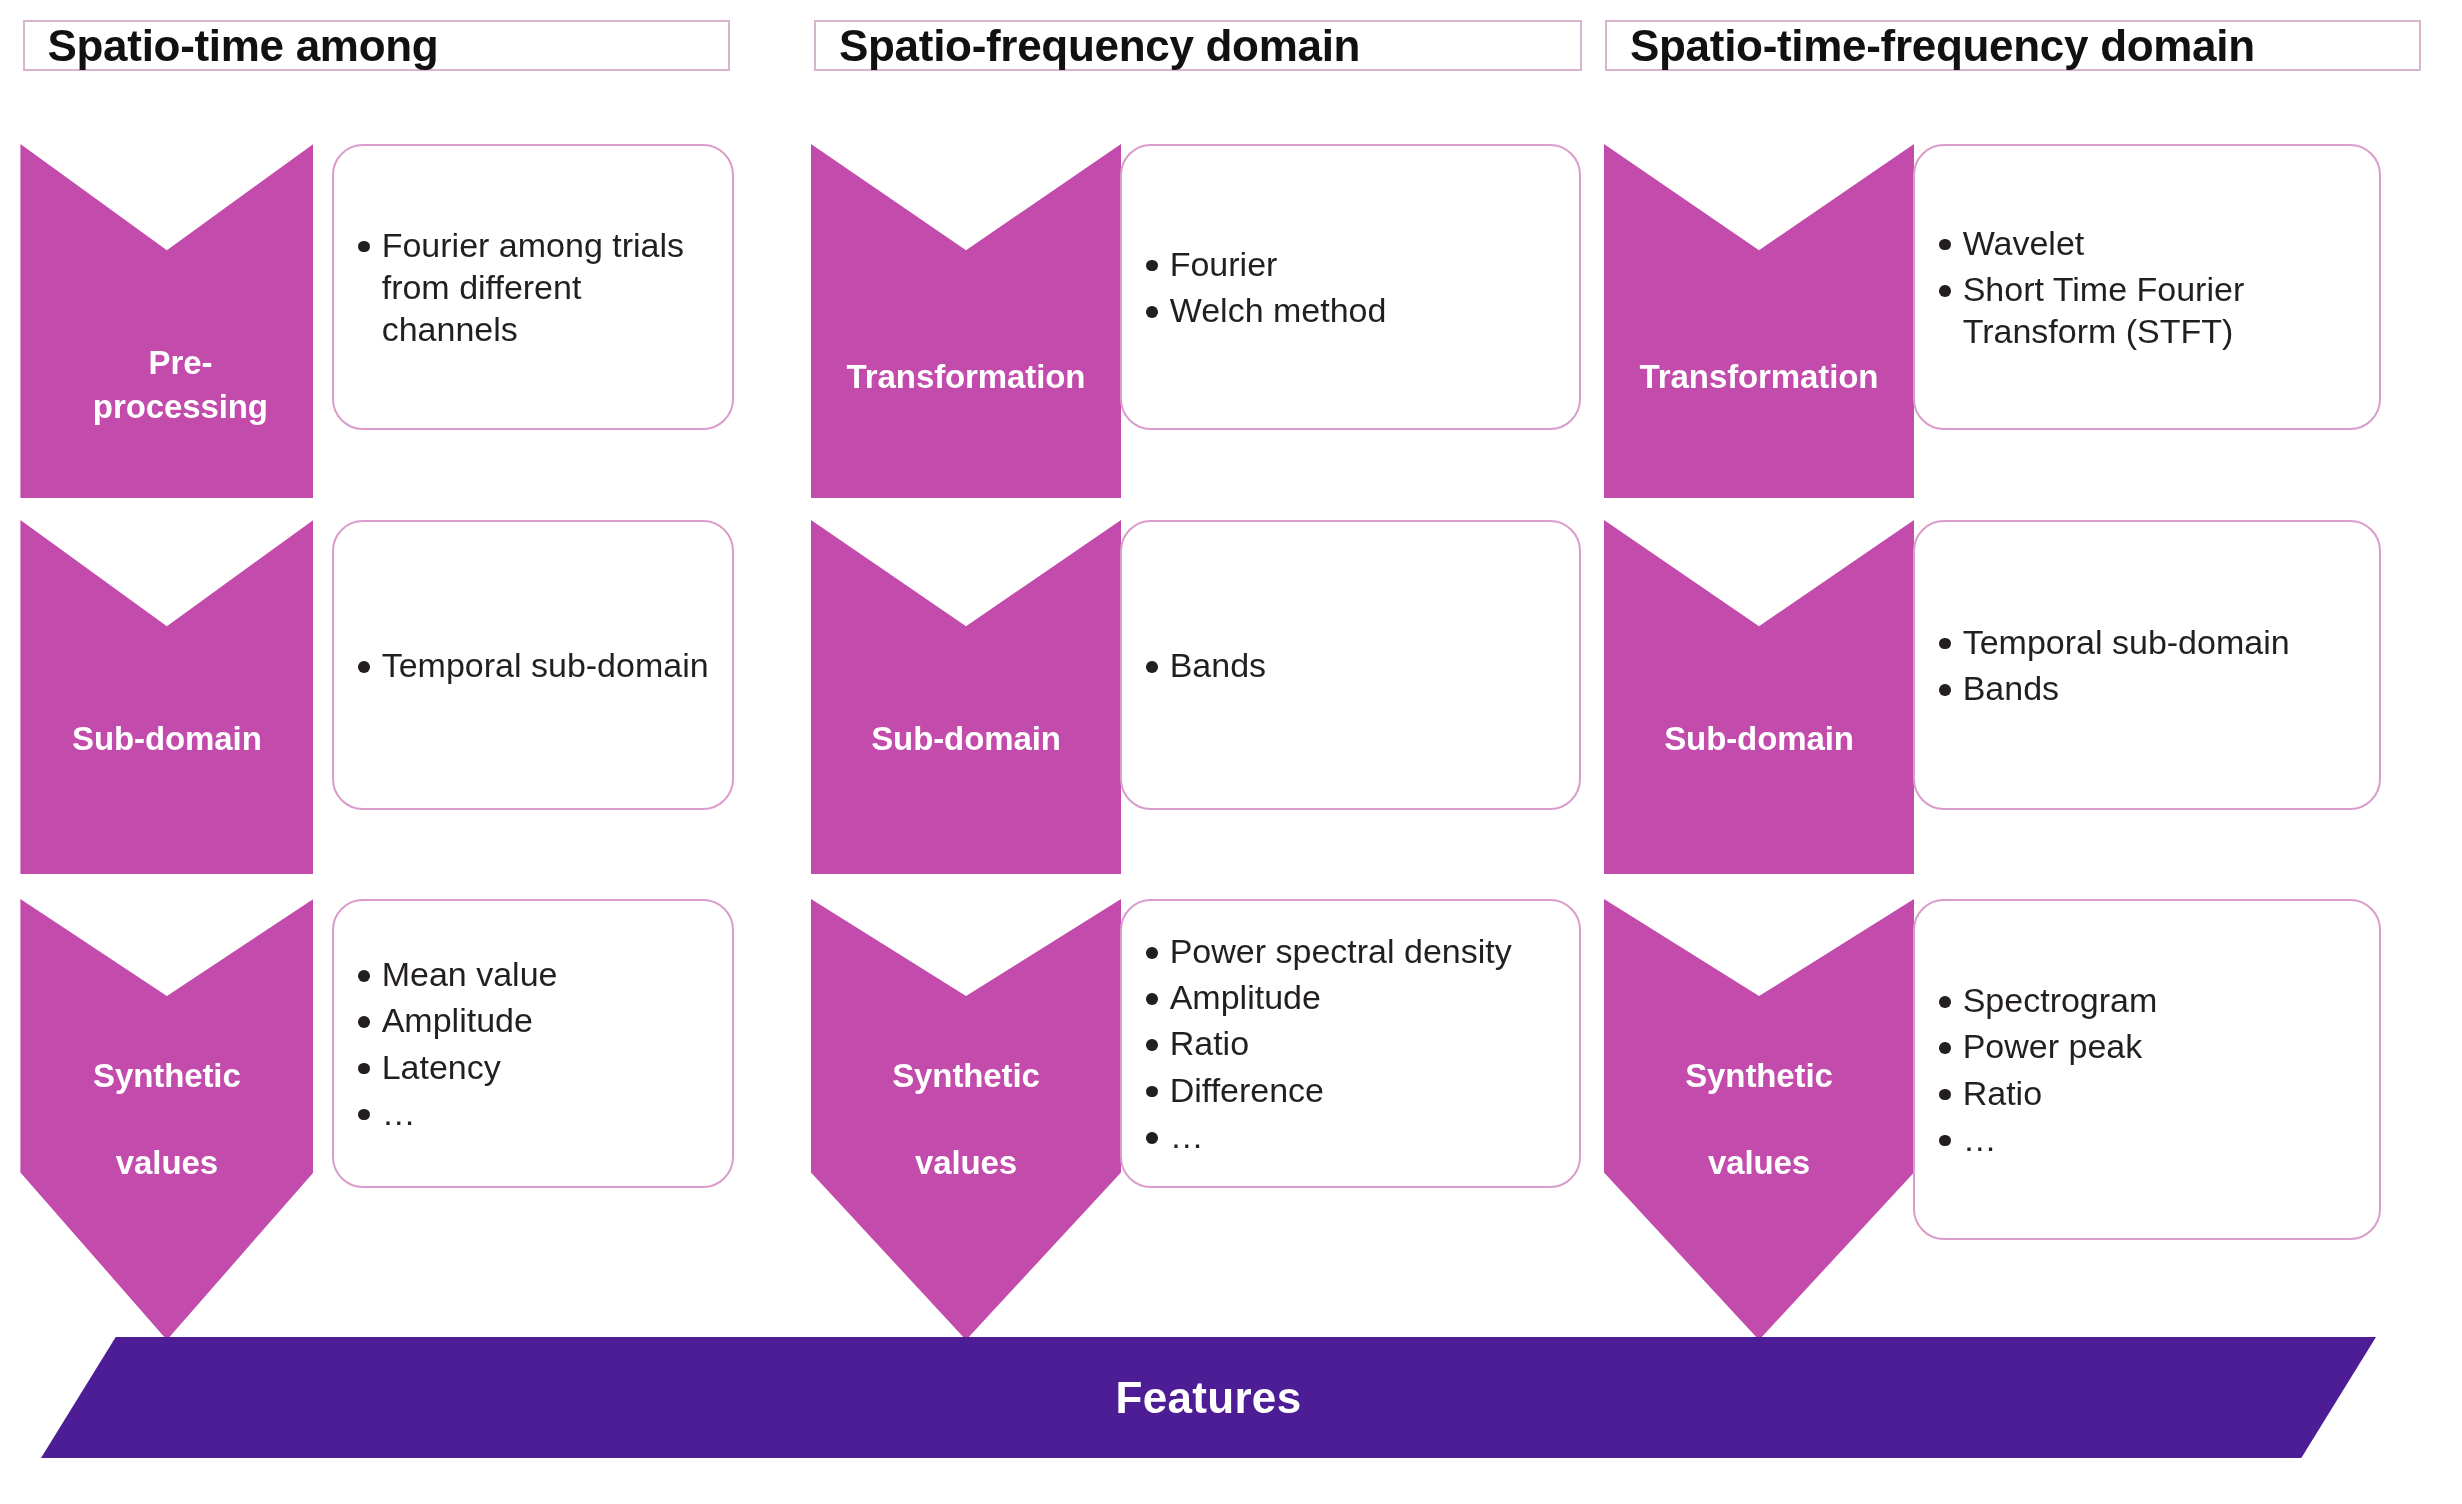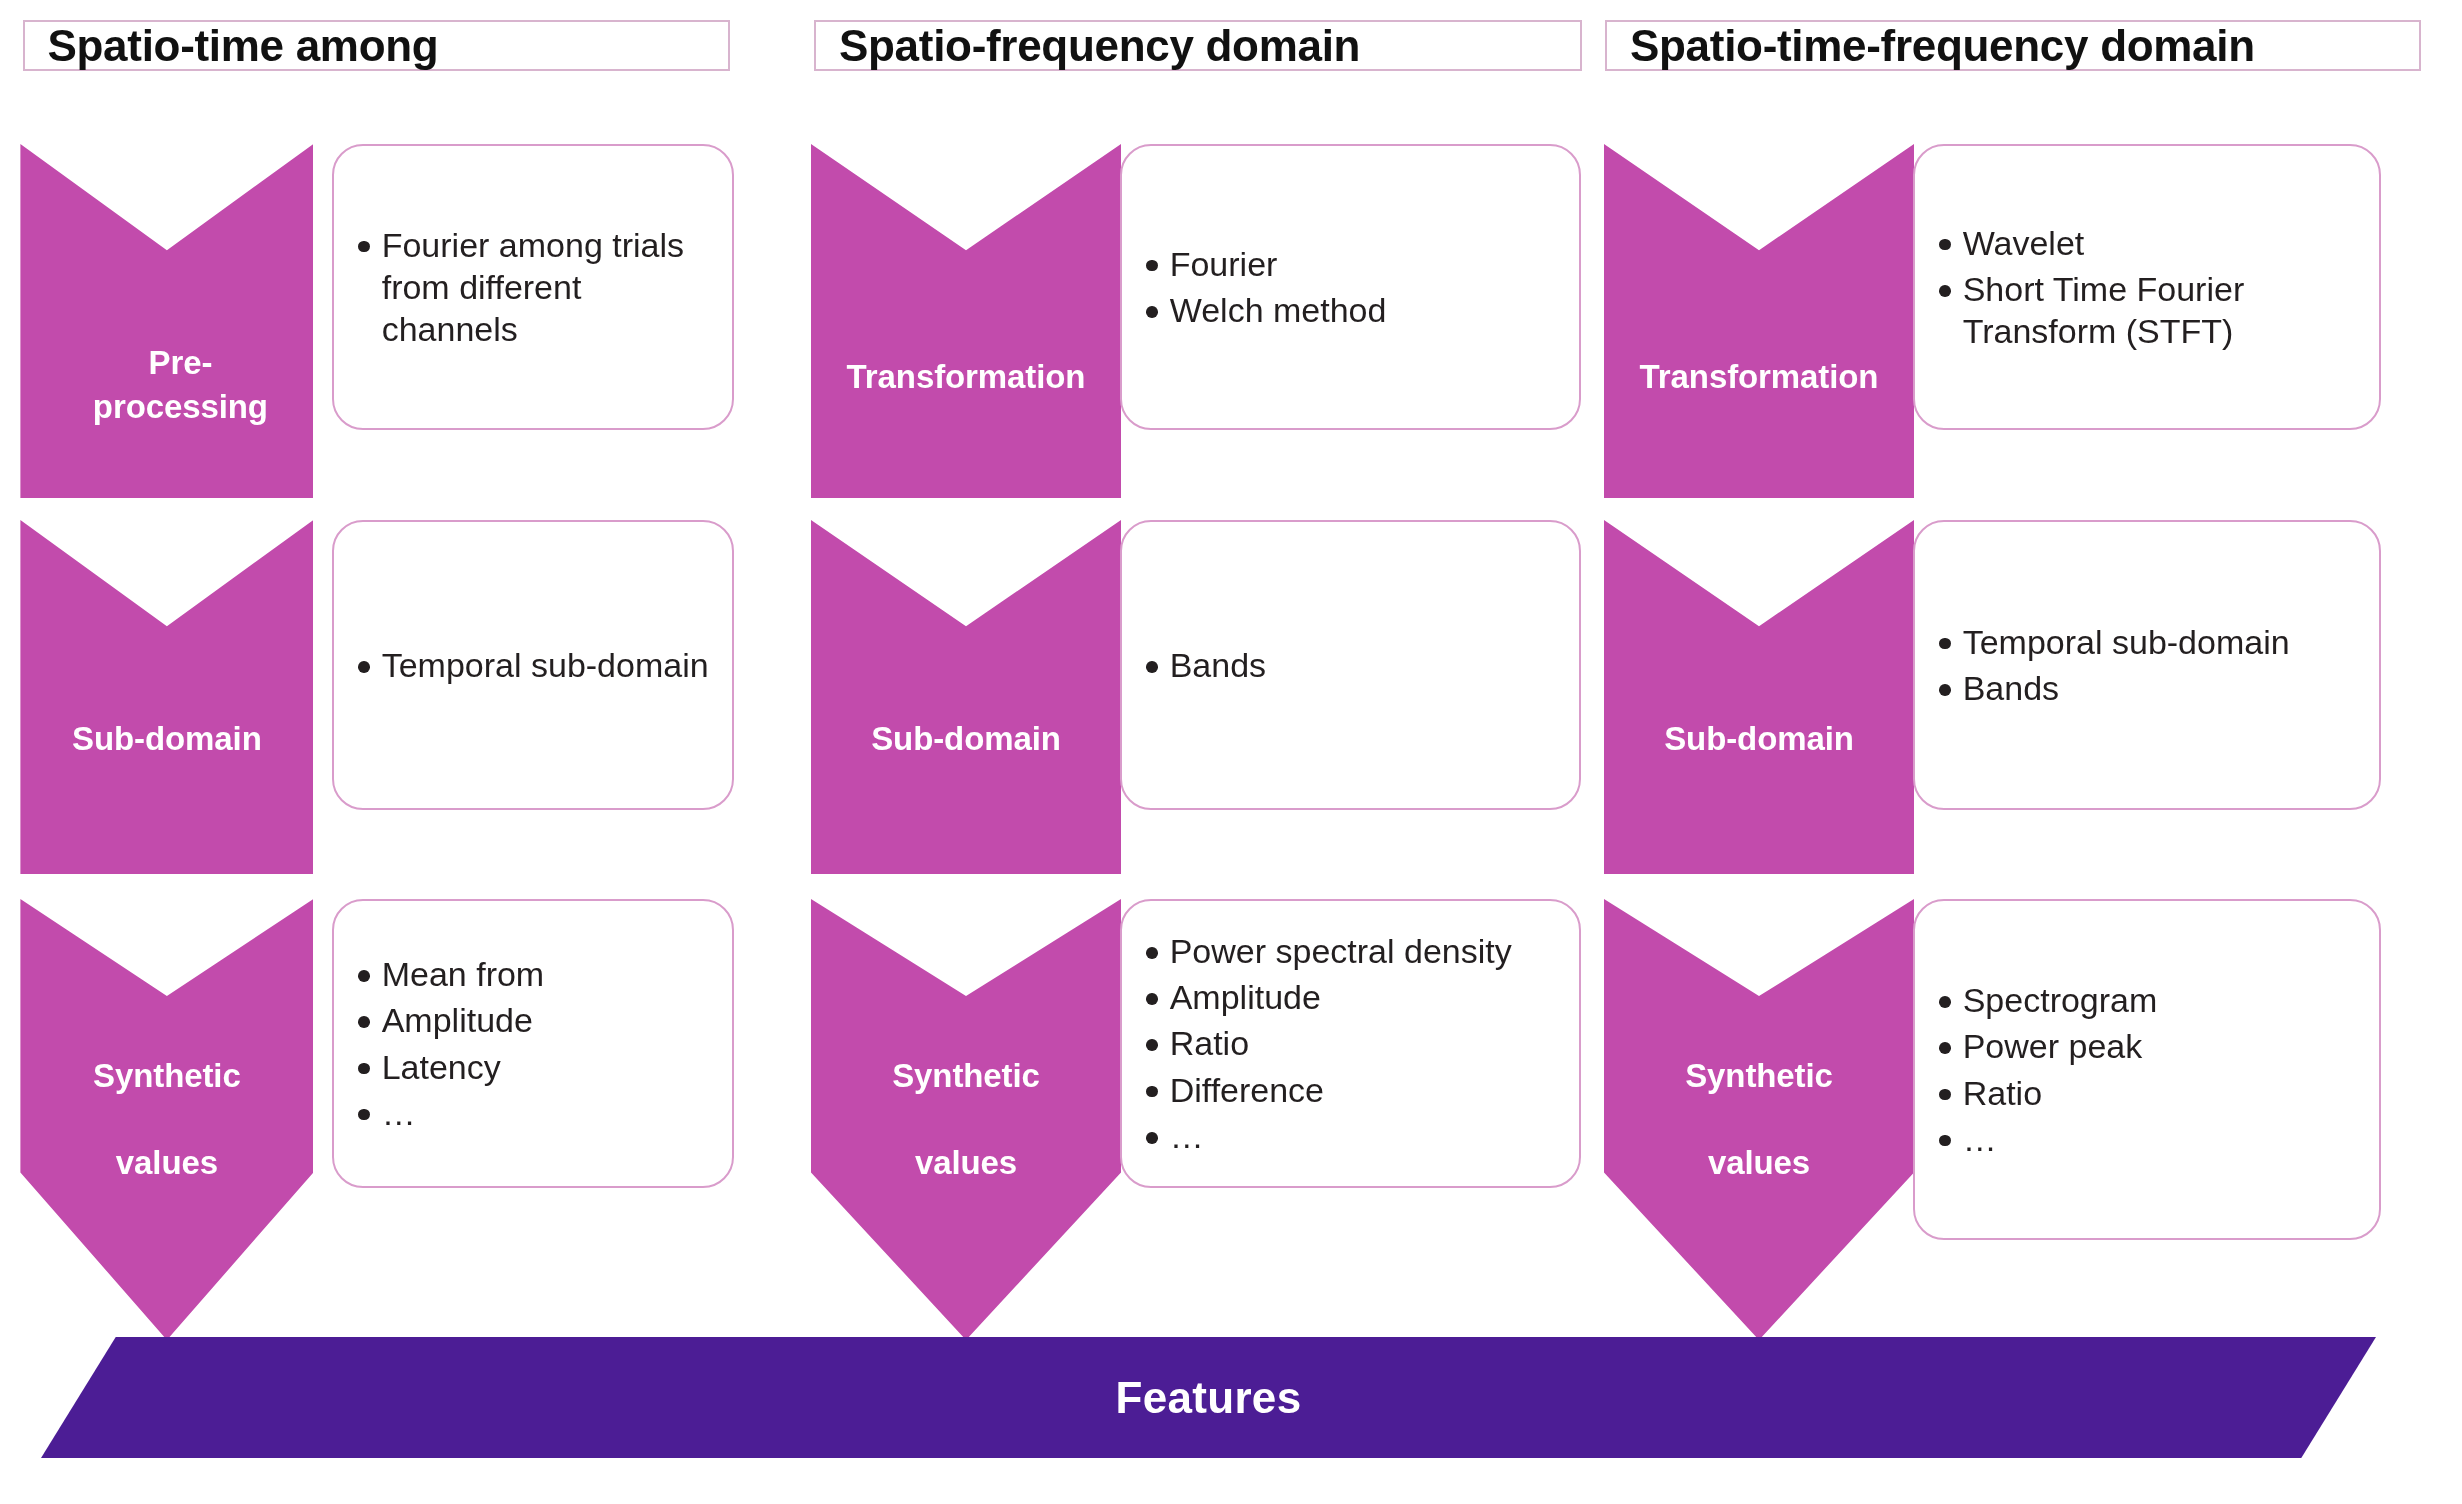--- a/index.html
+++ b/index.html
@@ -136,21 +136,21 @@
   </div>
 
   <div class="arrow arrow-tail" style="left:20.4px;top:899px;width:293px;height:441px;">
     <span class="arrow-label" style="top:155px;">
       <span>Synthetic</span><br><br>
       <span>values</span>
     </span>
   </div>
   <div class="card" style="left:332px;top:899px;width:402px;height:289px;">
     <ul>
-      <li>Mean from</li>
+      <li>Mean value</li>
       <li>Amplitude</li>
       <li>Latency</li>
       <li>…</li>
     </ul>
   </div>
 
   <div class="col-header" style="left:814px;top:20.4px;width:768px;height:51px;">
     <span class="htext">Spatio-frequency domain</span>
   </div>
 

